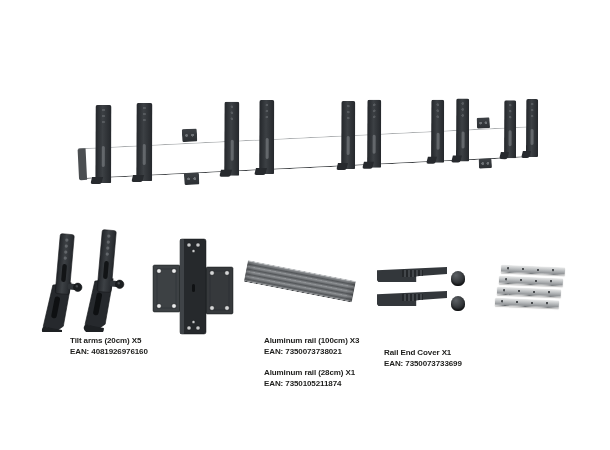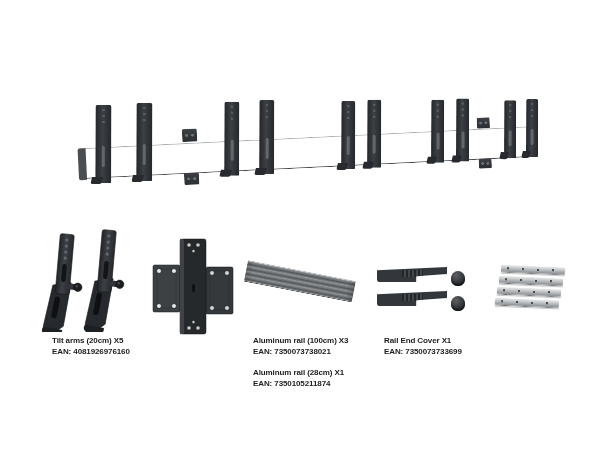--- a/index.html
+++ b/index.html
@@ -210,32 +210,32 @@
     <div class="screw" style="left:76px;top:34px;"></div>
   </div>
 
   <div class="figure" style="left:492px;top:264px;width:78px;height:54px;">
     <div class="strip" style="left:9px;top:2px;"></div>
     <div class="strip" style="left:7px;top:13px;"></div>
     <div class="strip" style="left:5px;top:24px;"></div>
     <div class="strip" style="left:3px;top:35px;"></div>
   </div>
 
-  <div class="label" style="left:52px;">
+  <div class="label" style="left:70px;">
     <div>Tilt arms (20cm) X5</div>
     <div>EAN: 4081926976160</div>
   </div>
 
 
-  <div class="label" style="left:253px;">
+  <div class="label" style="left:264px;">
     <div>Aluminum rail (100cm) X3</div>
     <div>EAN: 7350073738021</div>
     <div class="grp2">Aluminum rail (28cm) X1</div>
     <div>EAN: 7350105211874</div>
   </div>
 
-  <div class="label" style="left:384px;">
+  <div class="label" style="left:384px;margin-top:12px;">
     <div>Rail End Cover X1</div>
     <div>EAN: 7350073733699</div>
   </div>
 
 
 </div>
 
 </body></html>

